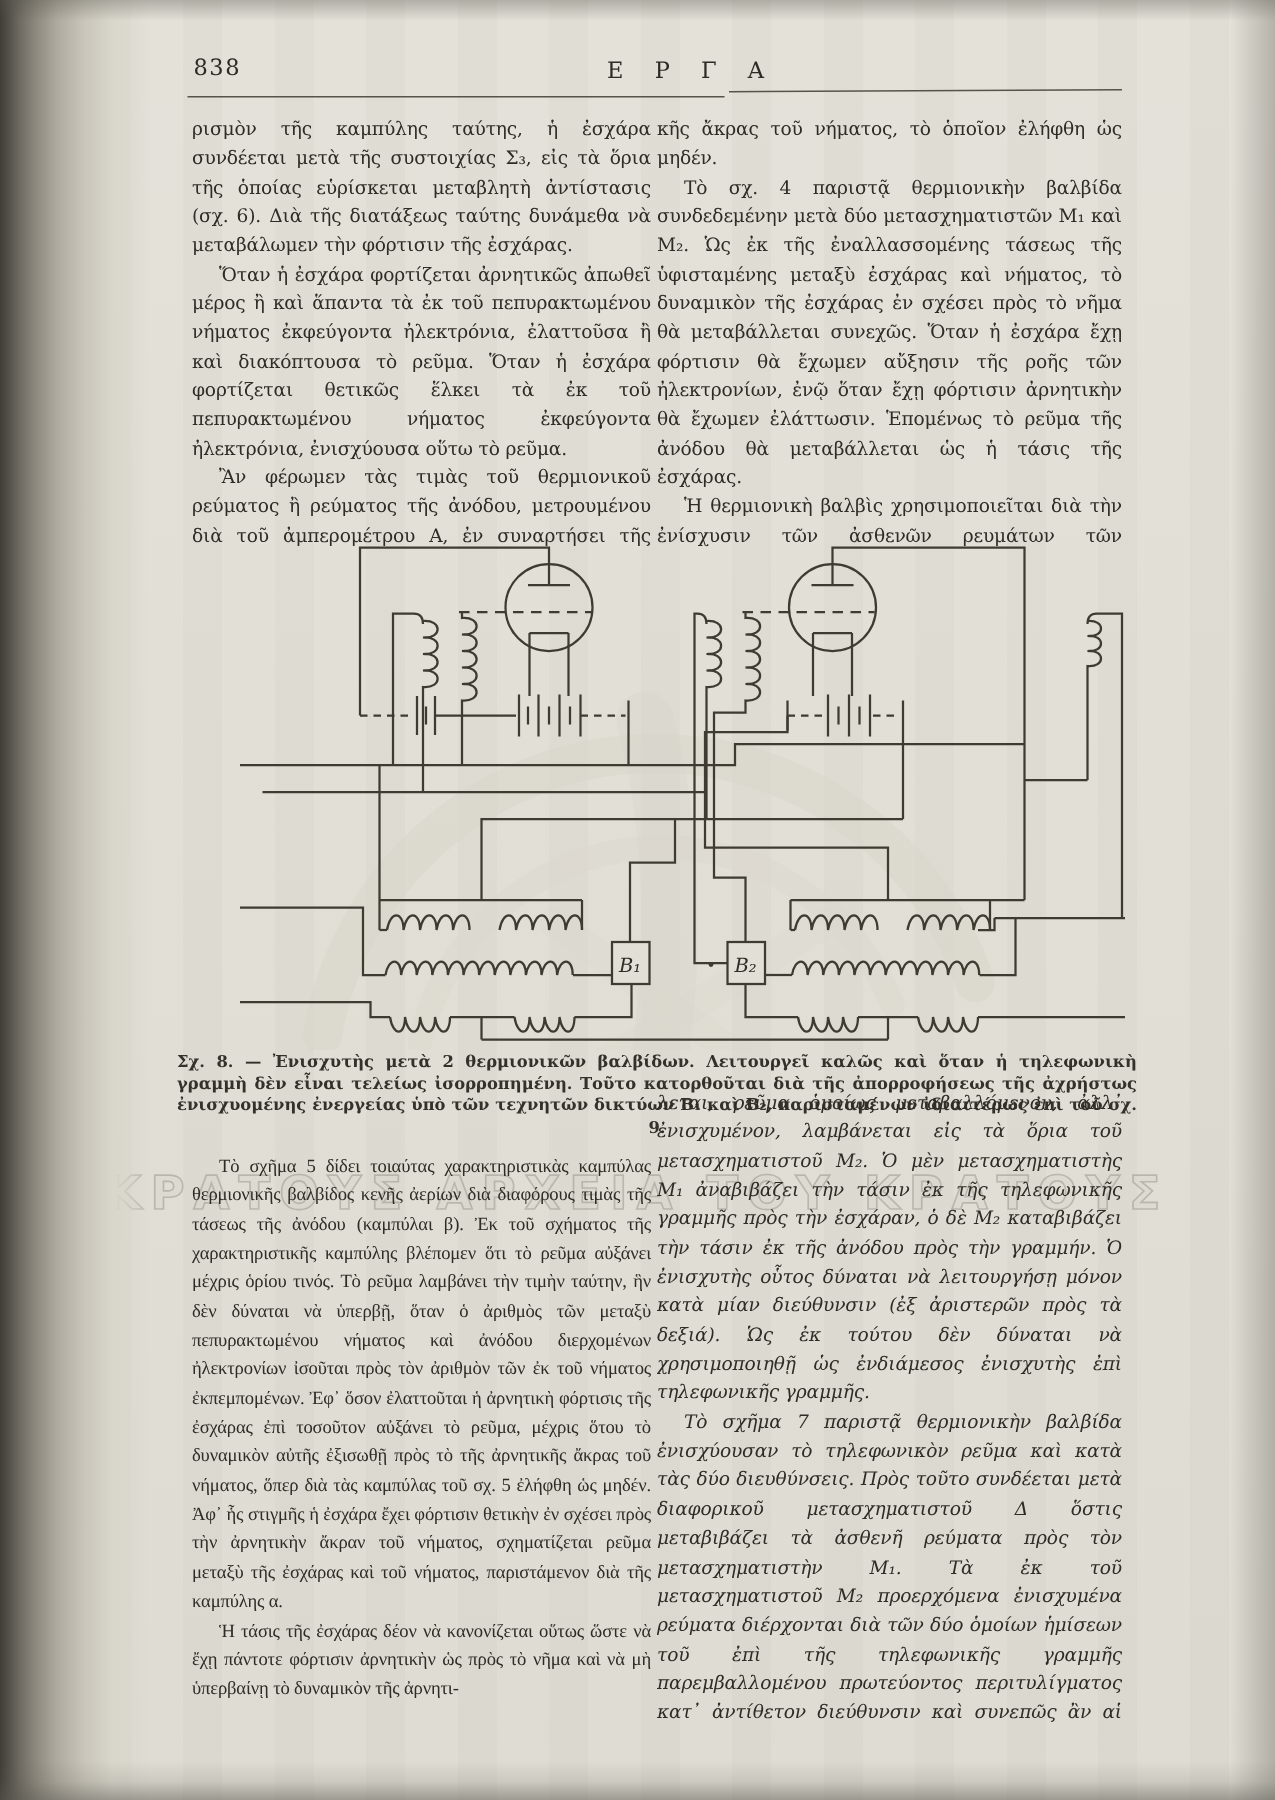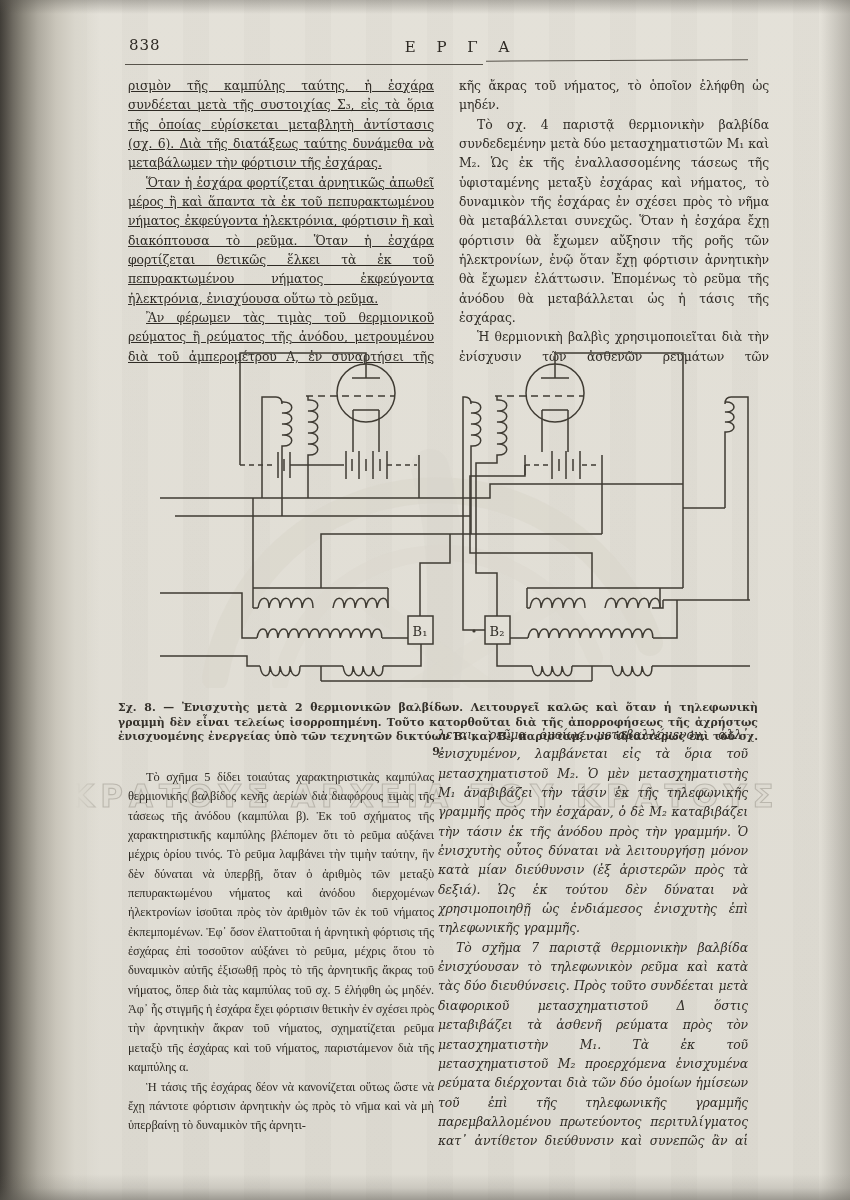--- a/index.html
+++ b/index.html
@@ -19,26 +19,26 @@
   
   #page-number{position:absolute;left:129px;top:36px;font-size:15px;color:#2e2a24;letter-spacing:1px;}
   #journal-title{position:absolute;left:0;top:38px;width:850px;text-align:center;font-size:15px;letter-spacing:8px;color:#2e2a24;margin-left:36px;}
   .rule{position:absolute;height:1px;background:#57534b;}
   #rule-a{left:125px;top:64px;width:358px;}
   #rule-b{left:486px;top:60px;width:262px;transform:rotate(-0.3deg);}
   
   .col{position:absolute;color:#2f2b25;font-size:12.4px;line-height:19.35px;text-align:justify;letter-spacing:-0.1px;overflow:hidden;}
   .col p{margin:0;}
   .col p.ind{text-indent:18px;}
-  #col-top-left{left:128px;top:76px;width:306px;height:292px;text-decoration:underline;}
-  #col-top-right{left:459px;top:76px;width:310px;height:292px;}
+  #col-top-left{left:128px;top:76px;width:306px;height:292px;}
+  #col-top-right{left:438px;top:76px;width:310px;height:292px;}
   #col-bottom-left{left:128px;top:768px;width:306px;height:424px;font-family:Liberation Serif, serif;}
   #col-bottom-right{left:438px;top:725px;width:310px;height:424px;font-style:italic;}
   
-  #figure-wrap{position:absolute;left:130px;top:348px;width:620px;height:340px;}
+  #figure-wrap{position:absolute;left:130px;top:360px;width:620px;height:340px;font-style:italic;}
   #figure-caption{position:absolute;left:118px;top:701px;width:640px;font-size:10.9px;line-height:14.6px;
     color:#34302a;text-align:justify;text-align-last:center;font-weight:bold;}
   
   .wm{position:absolute;left:0;width:850px;text-align:center;font-family:"DejaVu Sans","Liberation Sans",sans-serif;
     font-weight:bold;color:rgba(216,212,202,0.32);-webkit-text-stroke:1.1px rgba(128,124,114,0.38);pointer-events:none;}
   #wm-greek{top:778px;font-size:31px;letter-spacing:6px;}
   #wm-english{top:811px;font-size:29px;letter-spacing:11px;}
   svg{display:block;}
 </style>
 </head>
@@ -48,21 +48,21 @@
 
   <div class="wm" id="wm-greek">ΚΡΑΤΟΥΣ ΑΡΧΕΙΑ ΤΟΥ ΚΡΑΤΟΥΣ</div>
 
   <div id="page-number">838</div>
   <div id="journal-title">Ε Ρ Γ Α</div>
   <div class="rule" id="rule-a"></div>
   <div class="rule" id="rule-b"></div>
 
   <div class="col" id="col-top-left">
     <p>ρισμὸν τῆς καμπύλης ταύτης, ἡ ἐσχάρα συνδέεται μετὰ τῆς συστοιχίας Σ₃, εἰς τὰ ὅρια τῆς ὁποίας εὑρίσκεται μεταβλητὴ ἀντίστασις (σχ. 6). Διὰ τῆς διατάξεως ταύτης δυνάμεθα νὰ μεταβάλωμεν τὴν φόρτισιν τῆς ἐσχάρας.</p>
-    <p class="ind">Ὅταν ἡ ἐσχάρα φορτίζεται ἀρνητικῶς ἀπωθεῖ μέρος ἢ καὶ ἅπαντα τὰ ἐκ τοῦ πεπυρακτωμένου νήματος ἐκφεύγοντα ἠλεκτρόνια, φόρτισιν ἢ καὶ διακόπτουσα τὸ ρεῦμα. Ὅταν ἡ ἐσχάρα φορτίζεται θετικῶς ἕλκει τὰ ἐκ τοῦ πεπυρακτωμένου νήματος ἐκφεύγοντα ἠλεκτρόνια, ἐνισχύουσα οὕτω τὸ ρεῦμα.</p>
+    <p class="ind">Ὅταν ἡ ἐσχάρα φορτίζεται ἀρνητικῶς ἀπωθεῖ μέρος ἢ καὶ ἅπαντα τὰ ἐκ τοῦ πεπυρακτωμένου νήματος ἐκφεύγοντα ἠλεκτρόνια, ἐλαττοῦσα ἢ καὶ διακόπτουσα τὸ ρεῦμα. Ὅταν ἡ ἐσχάρα φορτίζεται θετικῶς ἕλκει τὰ ἐκ τοῦ πεπυρακτωμένου νήματος ἐκφεύγοντα ἠλεκτρόνια, ἐνισχύουσα οὕτω τὸ ρεῦμα.</p>
     <p class="ind">Ἂν φέρωμεν τὰς τιμὰς τοῦ θερμιονικοῦ ρεύματος ἢ ρεύματος τῆς ἀνόδου, μετρουμένου διὰ τοῦ ἀμπερομέτρου Α, ἐν συναρτήσει τῆς μεταξὺ ἐσχάρας καὶ νήματος διαφορᾶς δυναμικοῦ μετρουμένης διὰ τοῦ βολτομέτρου Β, λαμβάνομεν τὴν χαρακτηριστικὴν καμπύλην.</p>
   </div>
   <div class="col" id="col-top-right">
     <p>κῆς ἄκρας τοῦ νήματος, τὸ ὁποῖον ἐλήφθη ὡς μηδέν.</p>
     <p class="ind">Τὸ σχ. 4 παριστᾷ θερμιονικὴν βαλβίδα συνδεδεμένην μετὰ δύο μετασχηματιστῶν Μ₁ καὶ Μ₂. Ὡς ἐκ τῆς ἐναλλασσομένης τάσεως τῆς ὑφισταμένης μεταξὺ ἐσχάρας καὶ νήματος, τὸ δυναμικὸν τῆς ἐσχάρας ἐν σχέσει πρὸς τὸ νῆμα θὰ μεταβάλλεται συνεχῶς. Ὅταν ἡ ἐσχάρα ἔχῃ φόρτισιν θὰ ἔχωμεν αὔξησιν τῆς ροῆς τῶν ἠλεκτρονίων, ἐνῷ ὅταν ἔχῃ φόρτισιν ἀρνητικὴν θὰ ἔχωμεν ἐλάττωσιν. Ἑπομένως τὸ ρεῦμα τῆς ἀνόδου θὰ μεταβάλλεται ὡς ἡ τάσις τῆς ἐσχάρας.</p>
     <p class="ind">Ἡ θερμιονικὴ βαλβὶς χρησιμοποιεῖται διὰ τὴν ἐνίσχυσιν τῶν ἀσθενῶν ρευμάτων τῶν λαμβανομένων εἰς τοὺς σταθμοὺς τῆς ἀσυρμάτου ἢ ἐνσυρμάτου τηλεφωνίας.</p>
 
   </div>
 
   <div id="figure-wrap">

